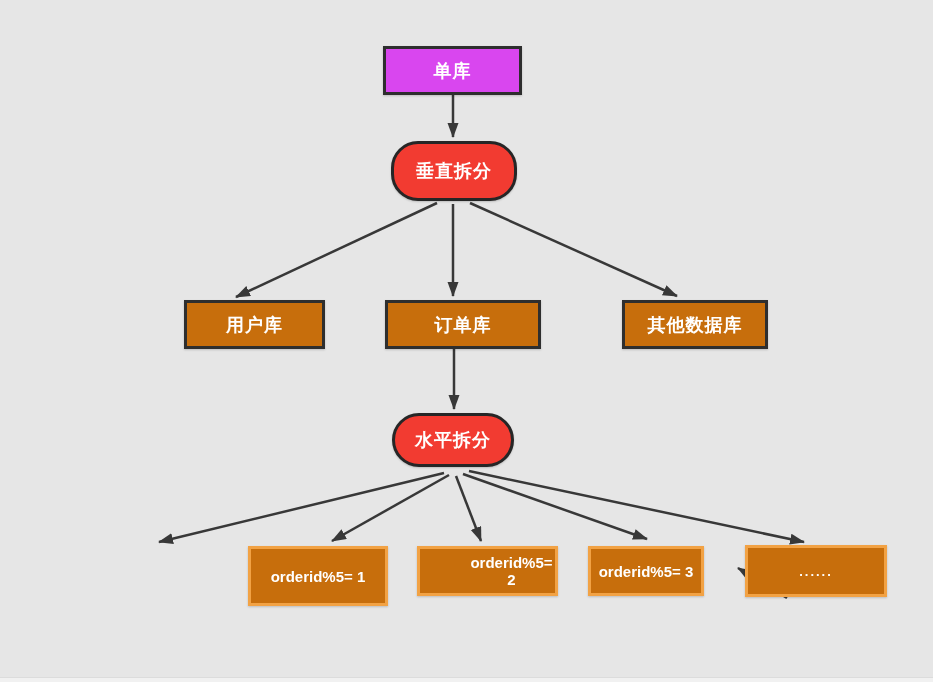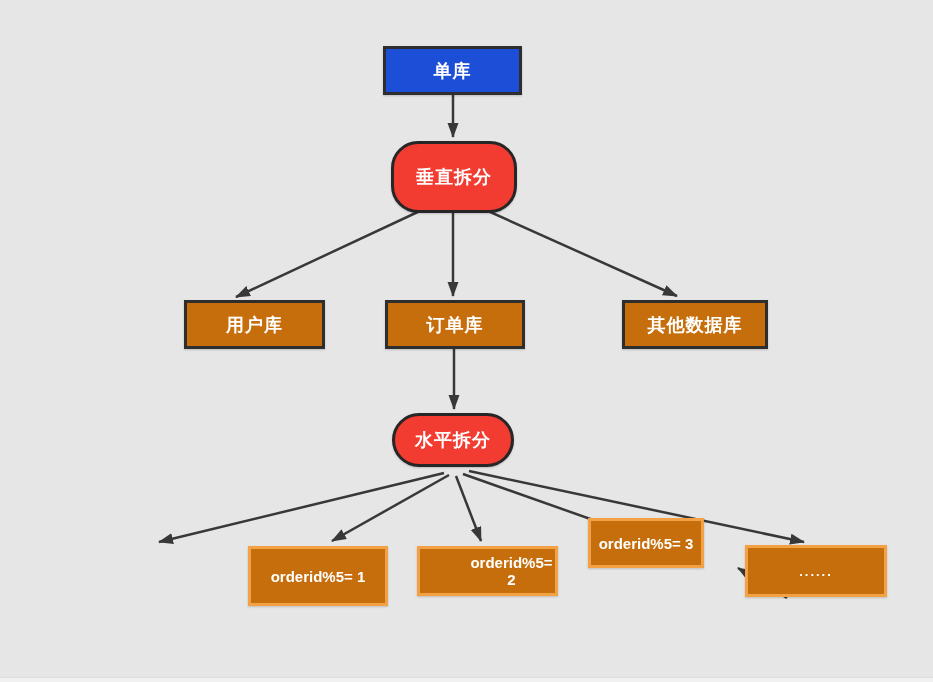--- a/index.html
+++ b/index.html
@@ -32,29 +32,29 @@
     font-size:18px;
     letter-spacing:1px;
     text-align:center;
     box-shadow:0 1px 2px rgba(0,0,0,0.18);
   }
   .pill{border-radius:27px;border-width:3px;}
   .shard{font-size:15px;letter-spacing:0;}
   .dots{font-size:13px;letter-spacing:2px;}
   
   .n0 {left:383px; top:46px;  width:139px; height:49px;}
-  .n1 {left:391px; top:141px; width:126px; height:72px;}
+  .n1 {left:391px; top:141px; width:126px; height:60px;}
   .n2 {left:156px; top:300px; width:141px; height:49px;margin-left:28px;}
-  .n3 {left:385px; top:300px; width:140px; height:49px;}
+  .n3 {left:385px; top:300px; width:156px; height:49px;}
   .n4 {left:622px; top:300px; width:146px; height:49px;}
   .n5 {left:392px; top:413px; width:122px; height:54px;}
   .n6 {left:78px;  top:546px; width:140px; height:50px;}
   .n7 {left:248px; top:546px; width:140px; height:60px;}
   .n8 {left:417px; top:546px; width:141px; height:50px;}
-  .n9 {left:588px; top:518px; width:116px; height:50px;align-items:center;}
+  .n9 {left:588px; top:546px; width:116px; height:50px;align-items:center;}
   .n10{left:745px; top:545px; width:142px; height:52px;}
   .bottom-strip{
     position:absolute;
     left:0;bottom:0;
     width:933px;height:4px;
     background:#f1f1f1;
     border-top:1px solid #dcdcdc;
   }
 </style>
 </head>
@@ -76,21 +76,21 @@
       <line x1="454" y1="349" x2="454" y2="409" marker-end="url(#ah)"></line>
       <line x1="444" y1="473" x2="159" y2="542" marker-end="url(#ah)"></line>
       <line x1="449" y1="475" x2="332" y2="541" marker-end="url(#ah)"></line>
       <line x1="456" y1="476" x2="481" y2="541" marker-end="url(#ah)"></line>
       <line x1="463" y1="474" x2="647" y2="539" marker-end="url(#ah)"></line>
       <line x1="469" y1="471" x2="804" y2="542" marker-end="url(#ah)"></line>
       <line x1="787" y1="598" x2="738" y2="568" marker-end="url(#ah)"></line>
     </g>
   </svg>
 
-  <div class="node n0" style="background: #1d4ed8; border-color: rgb(46, 46, 46); color: rgb(255, 255, 255);">
+  <div class="node n0" style="background: #d946ef; border-color: rgb(46, 46, 46); color: rgb(255, 255, 255);">
     <span>单库</span>
   </div>
 
   <div class="node pill n1" style="background: rgb(242, 59, 49); border-color: rgb(38, 38, 38); color: rgb(255, 255, 255);">
     <span>垂直拆分</span>
   </div>
 
   <div class="node n2" style="background: rgb(199, 110, 12); border-color: rgb(46, 46, 46); color: rgb(255, 255, 255);">
     <span>用户库</span>
   </div>

